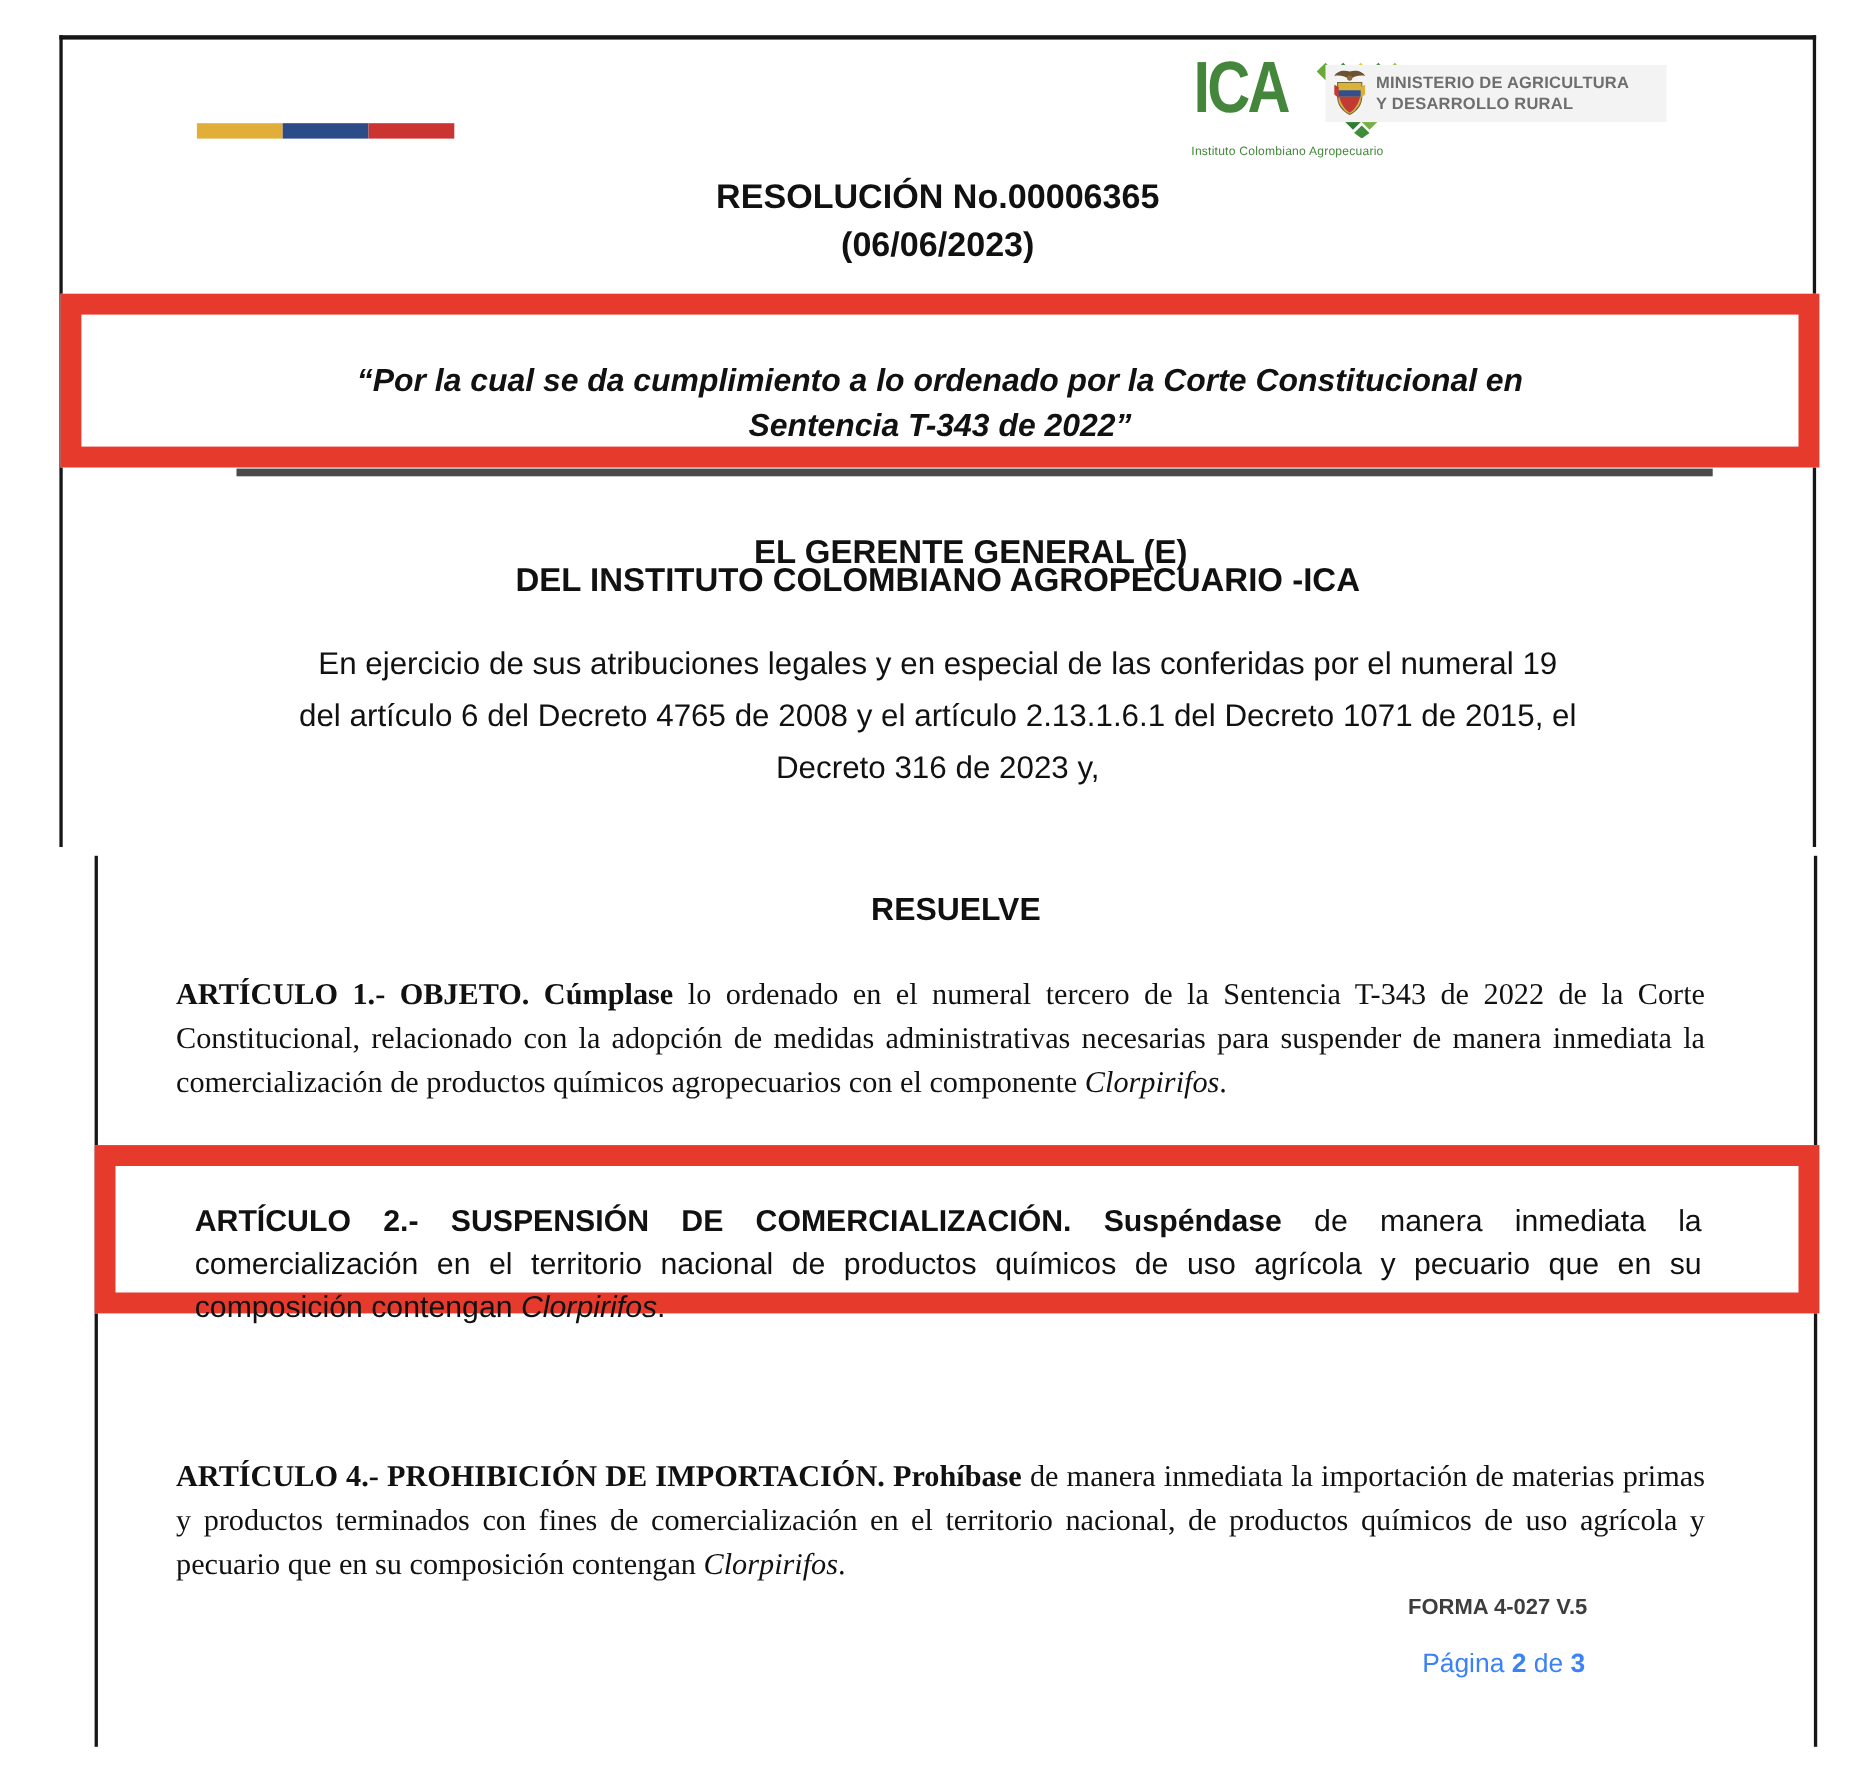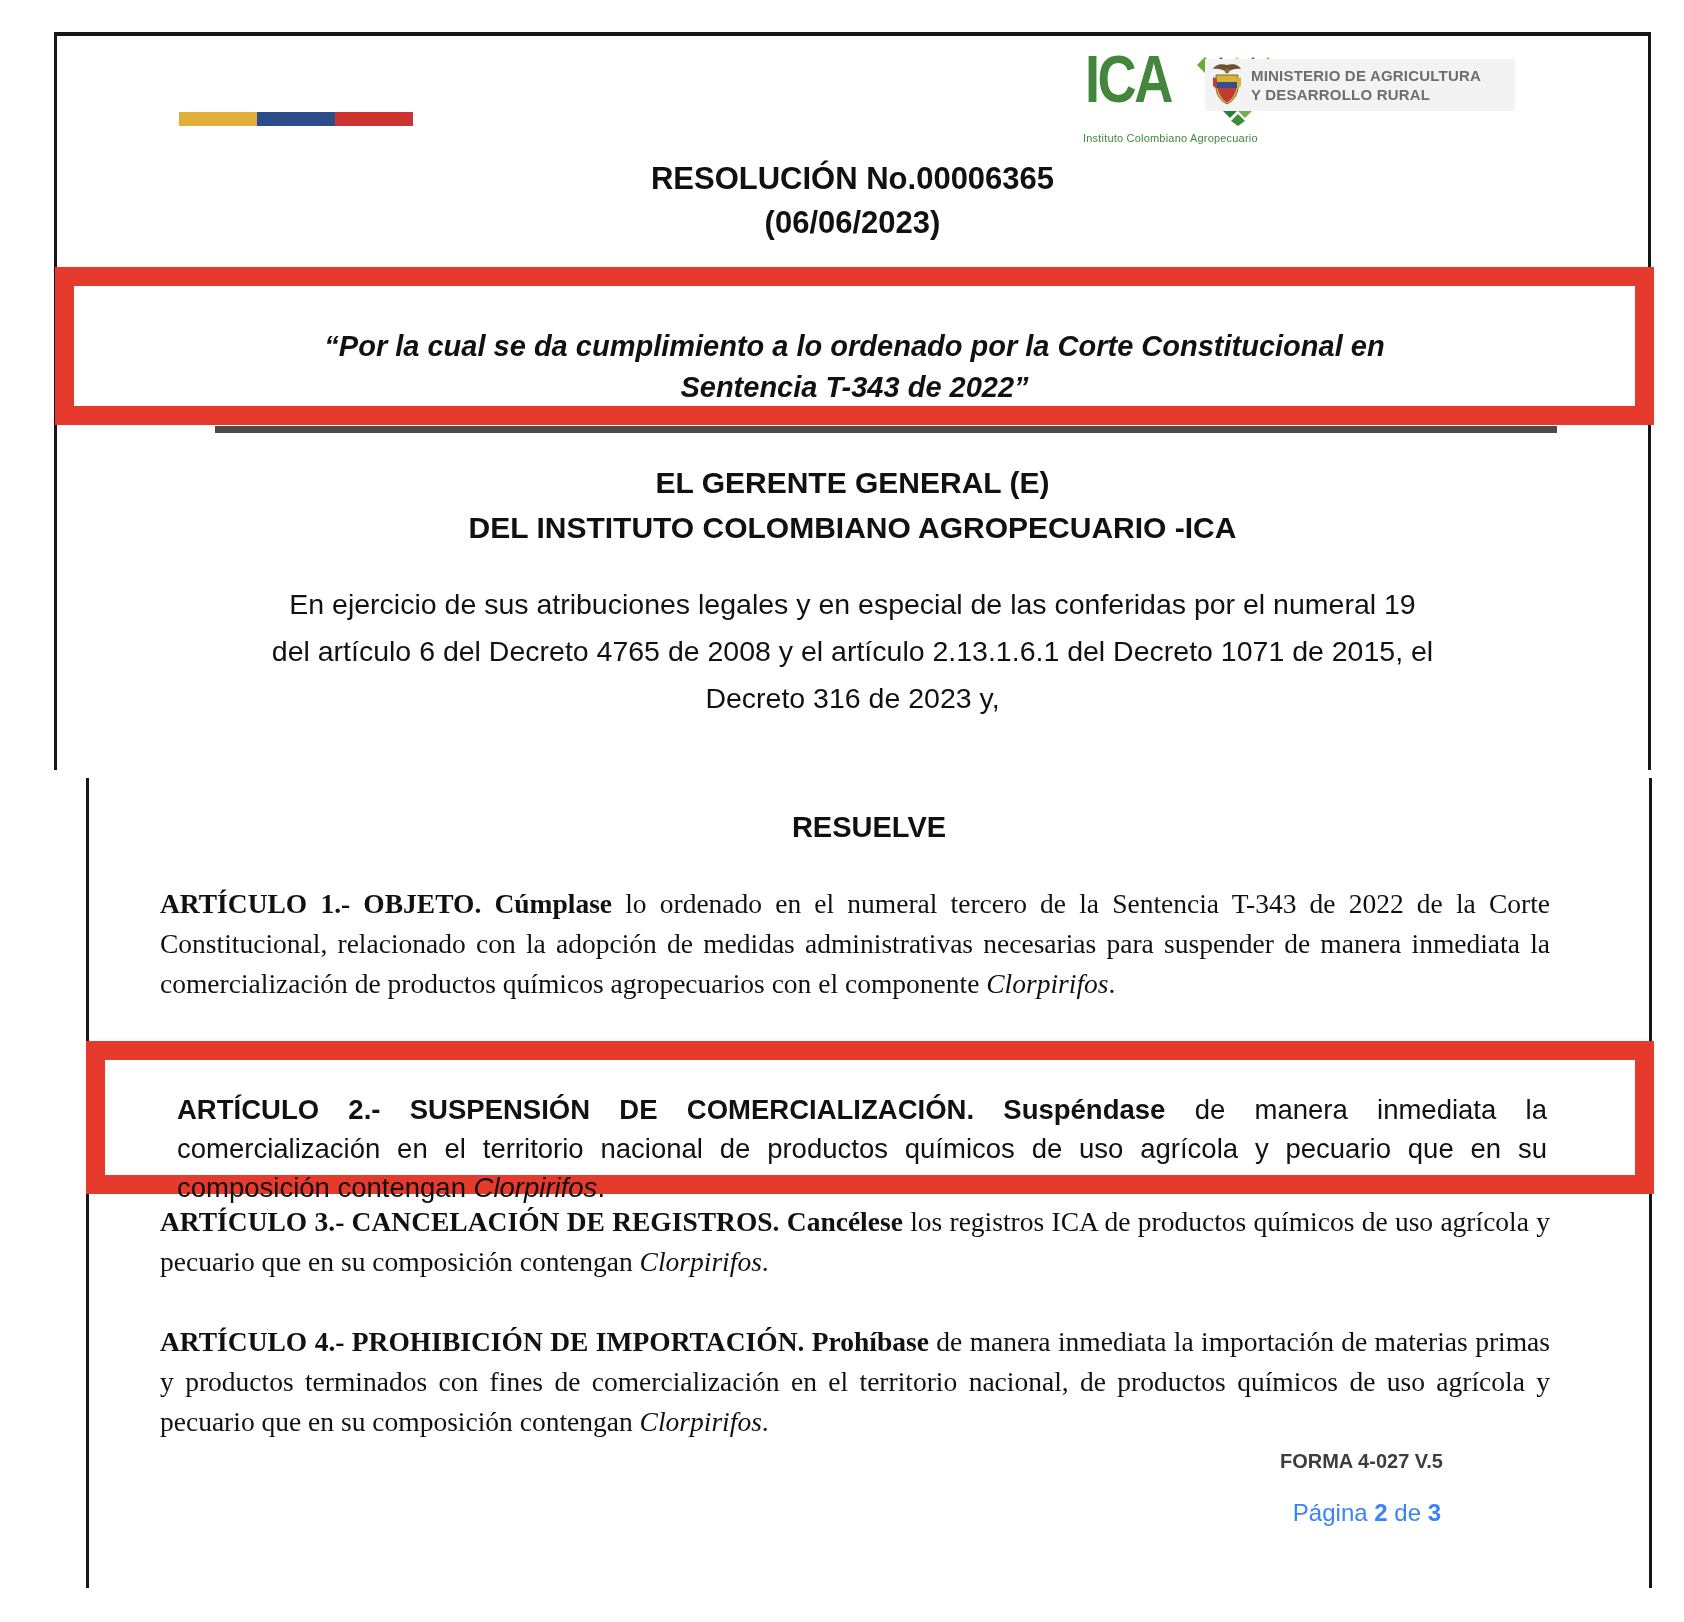--- a/index.html
+++ b/index.html
@@ -127,37 +127,36 @@
       <div>MINISTERIO DE AGRICULTURA</div>
       <div>Y DESARROLLO RURAL</div>
     </div>
   </div>
 
   <div class="abs t-center doc-title" style="top:127px;">RESOLUCIÓN No.00006365</div>
   <div class="abs t-center doc-title" style="top:171px;">(06/06/2023)</div>
 
   <div class="abs divider"></div>
 
-  <div class="abs t-center heading" style="top:432px;">EL GERENTE GENERAL (E)</div>
+  <div class="abs t-center heading" style="top:452px;padding-left:30px;">EL GERENTE GENERAL (E)</div>
   <div class="abs t-center heading" style="top:477px;">DEL INSTITUTO COLOMBIANO AGROPECUARIO -ICA</div>
 
   <div class="abs t-center preamble" style="top:545px;">
     <div>En ejercicio de sus atribuciones legales y en especial de las conferidas por el numeral 19</div>
     <div>del artículo 6 del Decreto 4765 de 2008 y el artículo 2.13.1.6.1 del Decreto 1071 de 2015, el</div>
     <div>Decreto 316 de 2023 y,</div>
   </div>
 </div>
 
 <div class="abs sheet2">
 
   <div class="abs t-center resuelve">RESUELVE</div>
 
   <div class="abs article" style="top:106px;"><span class="seg-b">ARTÍCULO 1.- OBJETO. Cúmplase </span><span>lo ordenado en el numeral tercero de la Sentencia T-343 de 2022 de la Corte Constitucional, relacionado con la adopción de medidas administrativas necesarias para suspender de manera inmediata la comercialización de productos químicos agropecuarios con el componente </span><span class="seg-i">Clorpirifos</span><span>.</span></div>
 
-  <div class="abs article" style="top:424px;"><span class="seg-b">ARTÍCULO 3.- CANCELACIÓN DE REGISTROS. Cancélese </span><span>los registros ICA de productos químicos de uso agrícola y pecuario que en su composición contengan </span><span class="seg-i">Clorpirifos</span><span>.</span></div>
 
   <div class="abs article" style="top:544px;"><span class="seg-b">ARTÍCULO 4.- PROHIBICIÓN DE IMPORTACIÓN. Prohíbase </span><span>de manera inmediata la importación de materias primas y productos terminados con fines de comercialización en el territorio nacional, de productos químicos de uso agrícola y pecuario que en su composición contengan </span><span class="seg-i">Clorpirifos</span><span>.</span></div>
 
   <div class="abs forma">FORMA 4-027 V.5</div>
 
   <div class="abs pagina"><span>Página </span><span class="seg-b">2</span><span> de </span><span class="seg-b">3</span></div>
 </div>
 
 <div class="abs redbox redbox1">
   <div class="redbox1-inner">

